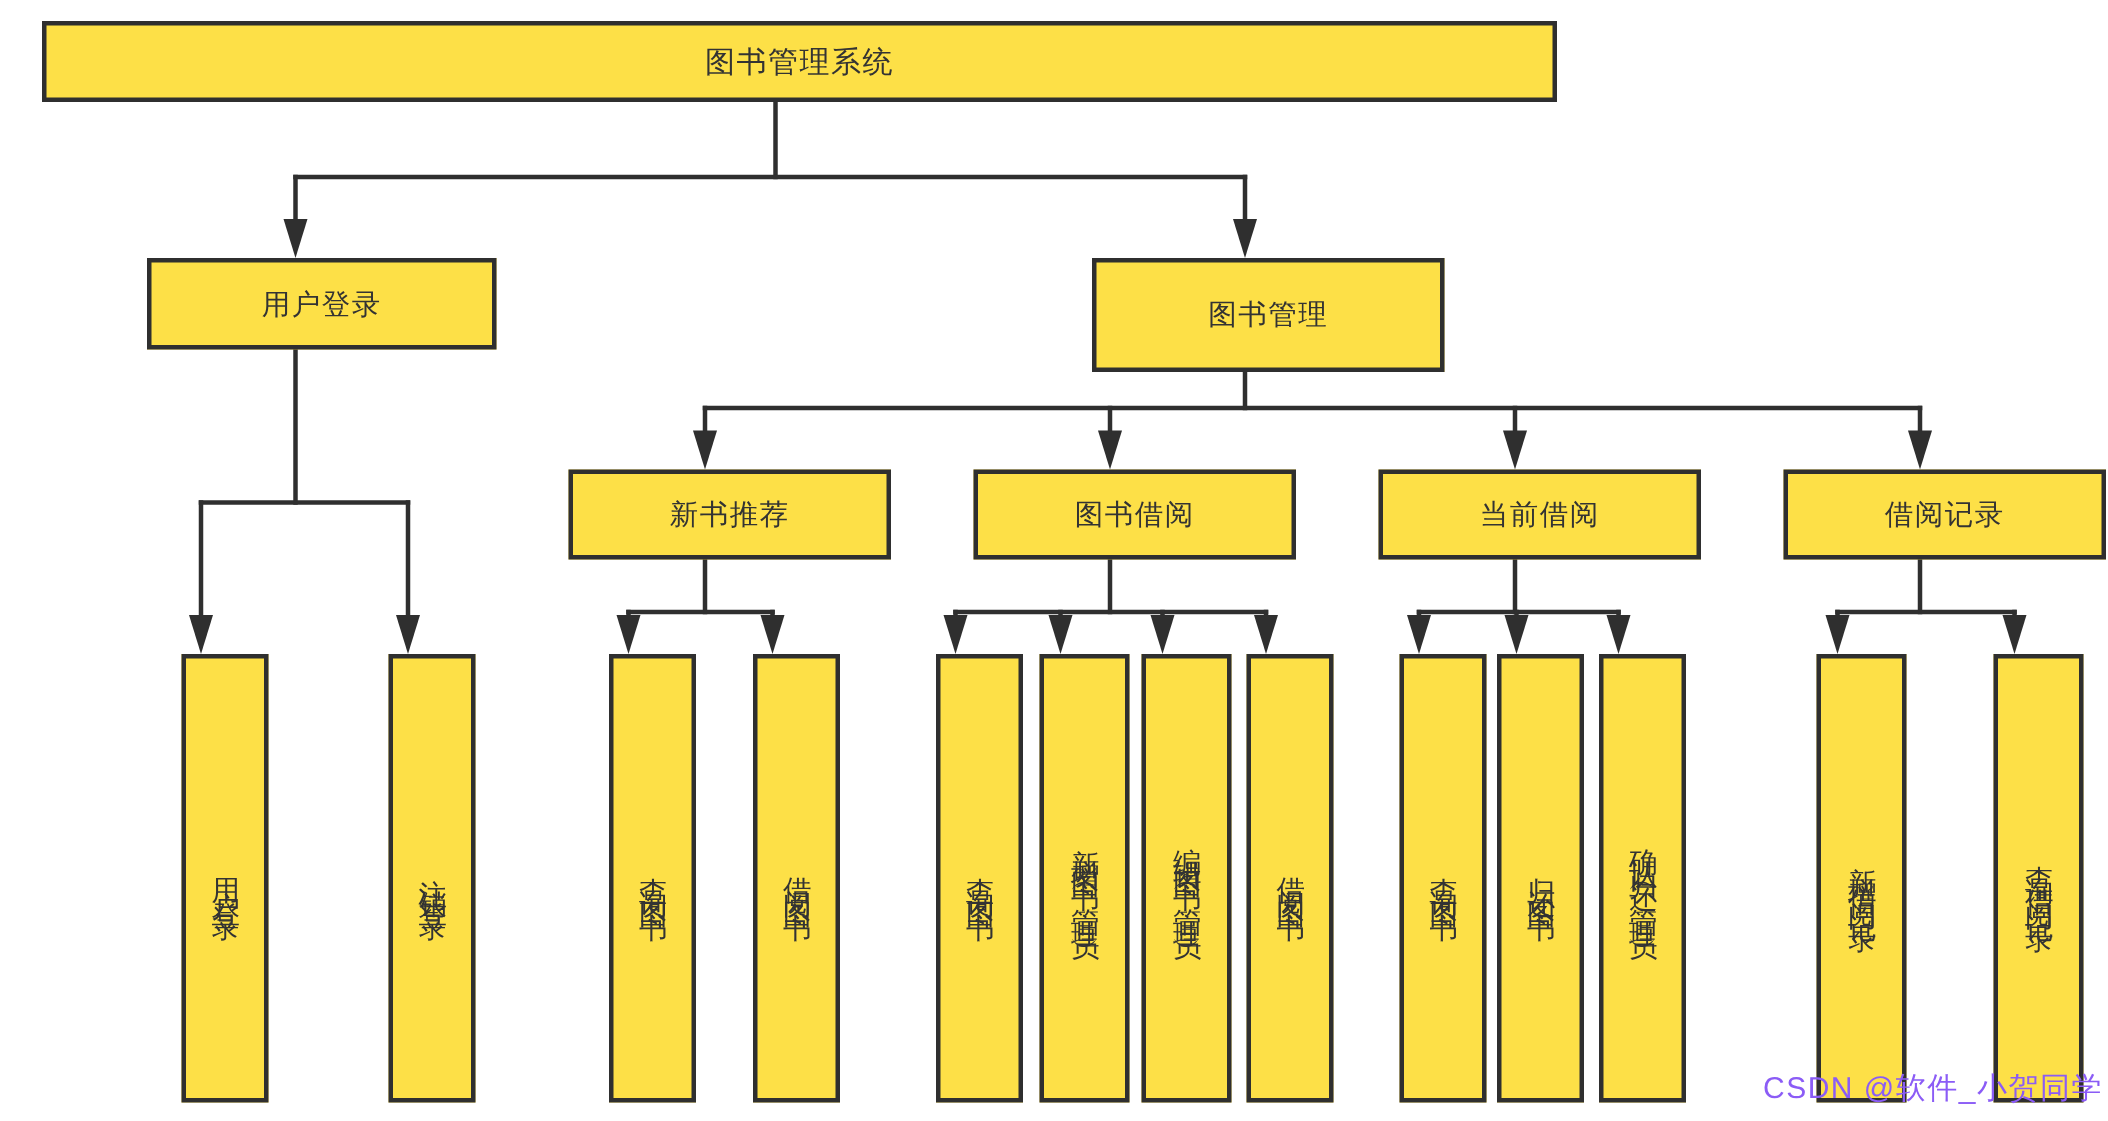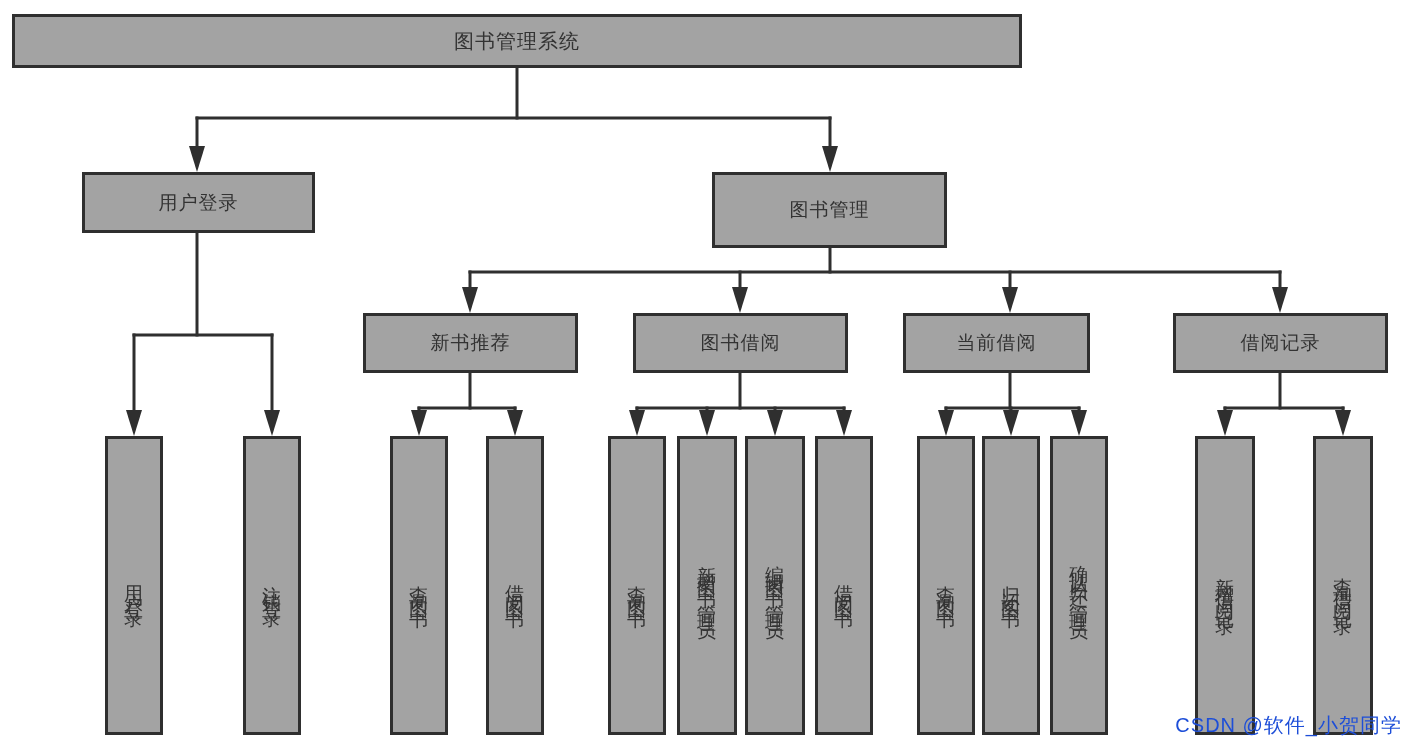--- a/index.html
+++ b/index.html
@@ -4,33 +4,34 @@
 <style>
   html,body { margin:0; padding:0; background:#ffffff; }
   .stage {
     position:relative; width:1405px; height:747px; background:#ffffff;
     font-family:"Liberation Sans","DejaVu Sans",sans-serif; color:#333333;
     overflow:hidden;
   }
   svg.connectors { position:absolute; left:0; top:0; width:1405px; height:747px; }
   .box {
     position:absolute; box-sizing:border-box;
-    border:3px solid #2f2f2f; background:#a3a3a3;
+    border:3px solid #2f2f2f; background:#fde047;
     display:flex; align-items:center; justify-content:center;
     z-index:2;
+    margin-left:16px;
   }
   .hbox { font-size:19px; letter-spacing:1px; }
   .root-box { font-size:20px; }
   .vtext {
     writing-mode:vertical-rl; text-orientation:mixed;
     font-size:19px; letter-spacing:8px; line-height:1;
   }
   .watermark {
     position:absolute; top:712px; right:3px; z-index:6;
-    font-size:20px; color:#1d4ed8; letter-spacing:1px; white-space:nowrap;margin-left:40px;
+    font-size:20px; color:#8b5cf6; letter-spacing:1px; white-space:nowrap;margin-left:40px;
   }
 </style>
 </head>
 <body>
 
 <div class="stage">
 
   <svg class="connectors" viewBox="0 0 1405 747" xmlns="http://www.w3.org/2000/svg">
     <g stroke="#2f2f2f" stroke-width="3" fill="none" stroke-linecap="square">
 
@@ -107,21 +108,21 @@
   <div class="box hbox" style="left:712px; top:172px; width:235px; height:76px;">
     <span>图书管理</span>
   </div>
 
   <div class="box hbox" style="left:363px; top:313px; width:215px; height:60px;">
     <span>新书推荐</span>
   </div>
   <div class="box hbox" style="left:633px; top:313px; width:215px; height:60px;">
     <span>图书借阅</span>
   </div>
-  <div class="box hbox" style="left:903px; top:313px; width:187px; height:60px;">
+  <div class="box hbox" style="left:903px; top:313px; width:215px; height:60px;">
     <span>当前借阅</span>
   </div>
   <div class="box hbox" style="left:1173px; top:313px; width:215px; height:60px;">
     <span>借阅记录</span>
   </div>
 
   <div class="box" style="left:105px; top:436px; width:58px; height:299px;">
     <span class="vtext">用户登录</span>
   </div>
   <div class="box" style="left:243px; top:436px; width:58px; height:299px;">

